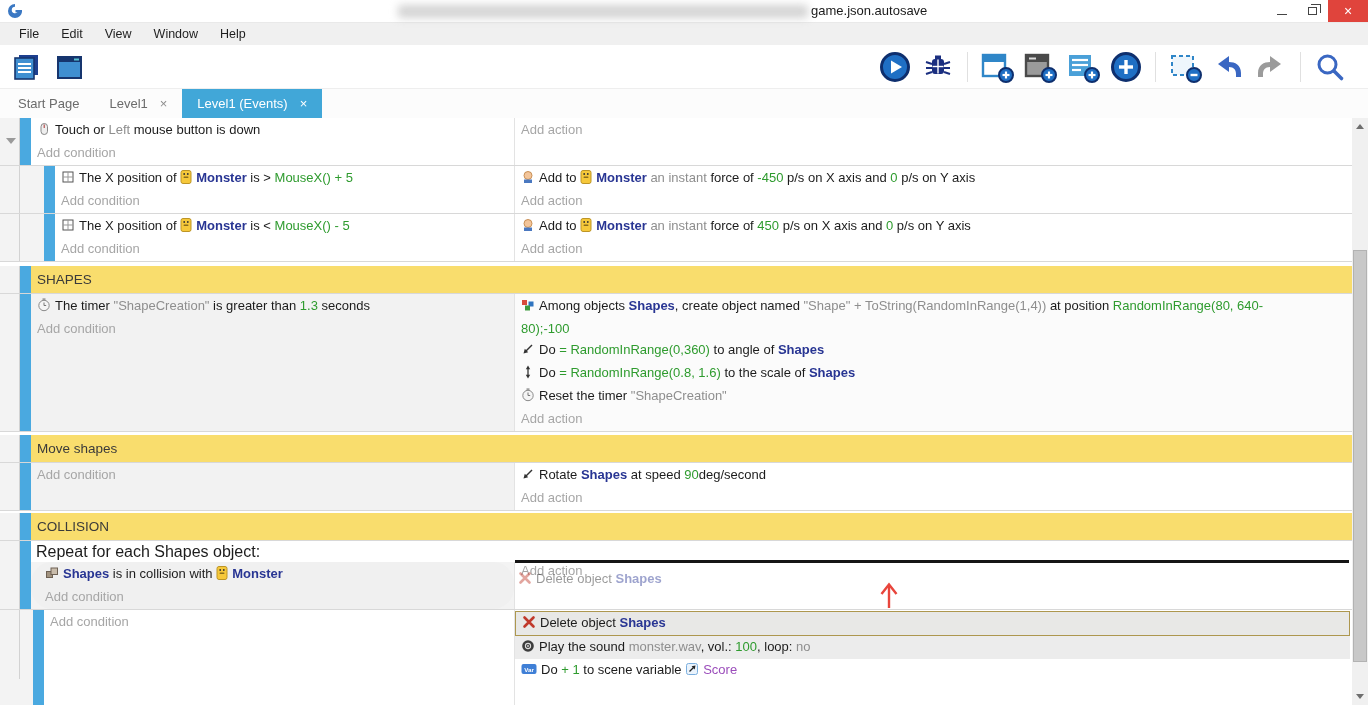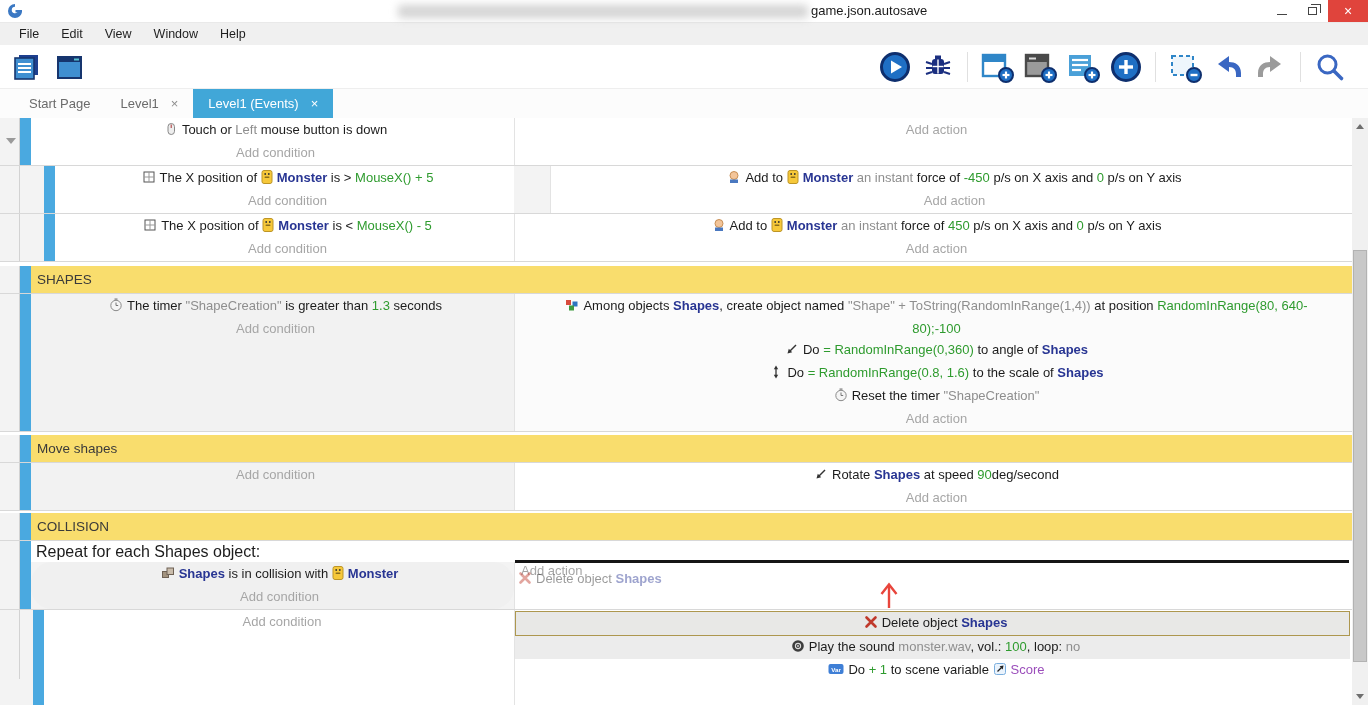--- a/index.html
+++ b/index.html
@@ -24,41 +24,41 @@
   .menu-item { padding:2px 11px 3px 11px; }
 
   
   .toolbar { height:44px; background:#fff; display:flex; align-items:center; padding:0 8px; border-bottom:1px solid #eee; }
   .tb-left, .tb-right { display:flex; align-items:center; gap:7px; }
   .tb-right { margin-left:auto; margin-right:12px; }
   .tbi { display:inline-flex; width:36px; height:34px; align-items:center; justify-content:center; }
   .tb-sep { width:1px; height:30px; background:#e0e0e0; margin:0 4px; }
 
   
-  .tabbar { height:29px; background:#fcfcfc; display:flex; align-items:stretch; padding-left:14px; }
+  .tabbar { height:29px; background:#fcfcfc; display:flex; align-items:stretch; padding-left:3px; }
   .tab { display:inline-flex; align-items:center; gap:12px; padding:0 15px; font-size:13px; color:#6b6b6b; white-space:nowrap; }
   .tab .tab-close { color:#8d8d8d; font-size:13px; }
   .tab.active { background:#41a7d8; color:#fff; }
   .tab.active .tab-close { color:#fff; }
 
   
   .sheet { position:relative; width:1368px; height:587px; background:#f3f3f3; overflow:hidden; }
   .sheet::before { content:""; position:absolute; left:19px; top:0; bottom:26px; width:1px; background:#d2d2d2; }
   .collapse-tri { position:absolute; left:6px; top:20px; width:0; height:0; border-left:5px solid transparent; border-right:5px solid transparent; border-top:6px solid #9a9a9a; z-index:3; }
   .rows { position:relative; width:1352px; z-index:1; }
   .ev-wrap { display:flex; border-bottom:1px solid #d8d8d8; background:transparent; }
   .spacer { flex:none; }
   .bar { flex:none; width:11px; background:#4aa9e0; }
   .ev-content { flex:1; display:flex; flex-direction:column; min-width:0; }
   .ev-header { background:#fff; font-size:16px; padding:2px 0 1px 5px; }
   .ev-body { display:flex; flex:1; }
   .cell { padding:1px 0 2px 0; }
   .cond-cell { flex:none; }
   .act-cell { flex:1; border-left:1px solid #e3e3e3; position:relative; min-width:0; }
-  .line { font-size:13px; line-height:21px; padding-left:6px; white-space:nowrap; overflow:hidden;text-align:center; }
+  .line { font-size:13px; line-height:21px; padding-left:6px; white-space:nowrap; overflow:hidden; }
   .line.ph { color:#a6a6a6; }
   .line.blank { height:21px; }
   .line.sel { background:#e8e8e6; border:1px solid #ad974e; margin-right:2px; }
   .line.shade { background:#ececec; margin-right:2px; }
   .t-k{color:#1c1c1c} .t-g{color:#8e8e8e} .t-n{color:#2e9b2e}
   .t-o{color:#283593;font-weight:bold} .t-v{color:#9b4dbb}
   .mi { display:inline-block; vertical-align:-2px; margin-right:4px; }
   .banner { display:flex; }
   .banner .label-zone { flex:1; background:#f9dd6d; font-size:13.5px; color:#3a3a3a; display:flex; align-items:center; padding-left:6px; height:27px; }
   .gap-row { background:#fff; }
@@ -262,21 +262,21 @@
                       <line x1="7" y1="2" x2="7" y2="12" stroke="#999"></line>
                       <line x1="2" y1="7" x2="12" y2="7" stroke="#999"></line>
                     </svg></span><span class="t-k">The X position of </span><span class="mi"><svg width="12" height="14" viewBox="0 0 12 14">
                       <rect x="1" y="0.5" width="10" height="13" rx="2" fill="#f6c83a" stroke="#bd9526"></rect>
                       <circle cx="4.2" cy="4" r="0.9" fill="#333"></circle>
                       <circle cx="7.8" cy="4" r="0.9" fill="#333"></circle>
                       <rect x="3.5" y="6.5" width="5" height="1.6" rx="0.8" fill="#8a6d1c"></rect>
                     </svg></span><span class="t-o">Monster</span><span class="t-k"> is &gt; </span><span class="t-n">MouseX() + 5</span></div>
                 <div class="line ph">Add condition</div>
               </div>
-              <div class="cell act-cell" style="background: rgb(255, 255, 255); margin-left: 36px;">
+              <div class="cell act-cell" style="background: rgb(255, 255, 255);">
                 <div class="line"><span class="mi"><svg width="14" height="14" viewBox="0 0 14 14">
                       <circle cx="7" cy="5.5" r="4" fill="#f3c59a" stroke="#c88f55"></circle>
                       <path d="M3 9.5 h8 v3.5 h-8 z" fill="#4a78c0"></path>
                     </svg></span><span class="t-k">Add to </span><span class="mi"><svg width="12" height="14" viewBox="0 0 12 14">
                       <rect x="1" y="0.5" width="10" height="13" rx="2" fill="#f6c83a" stroke="#bd9526"></rect>
                       <circle cx="4.2" cy="4" r="0.9" fill="#333"></circle>
                       <circle cx="7.8" cy="4" r="0.9" fill="#333"></circle>
                       <rect x="3.5" y="6.5" width="5" height="1.6" rx="0.8" fill="#8a6d1c"></rect>
                     </svg></span><span class="t-o">Monster</span><span class="t-g"> an instant </span><span class="t-k">force of </span><span class="t-n">-450</span><span class="t-k"> p/s on X axis and </span><span class="t-n">0</span><span class="t-k"> p/s on Y axis</span></div>
                 <div class="line ph">Add action</div>

